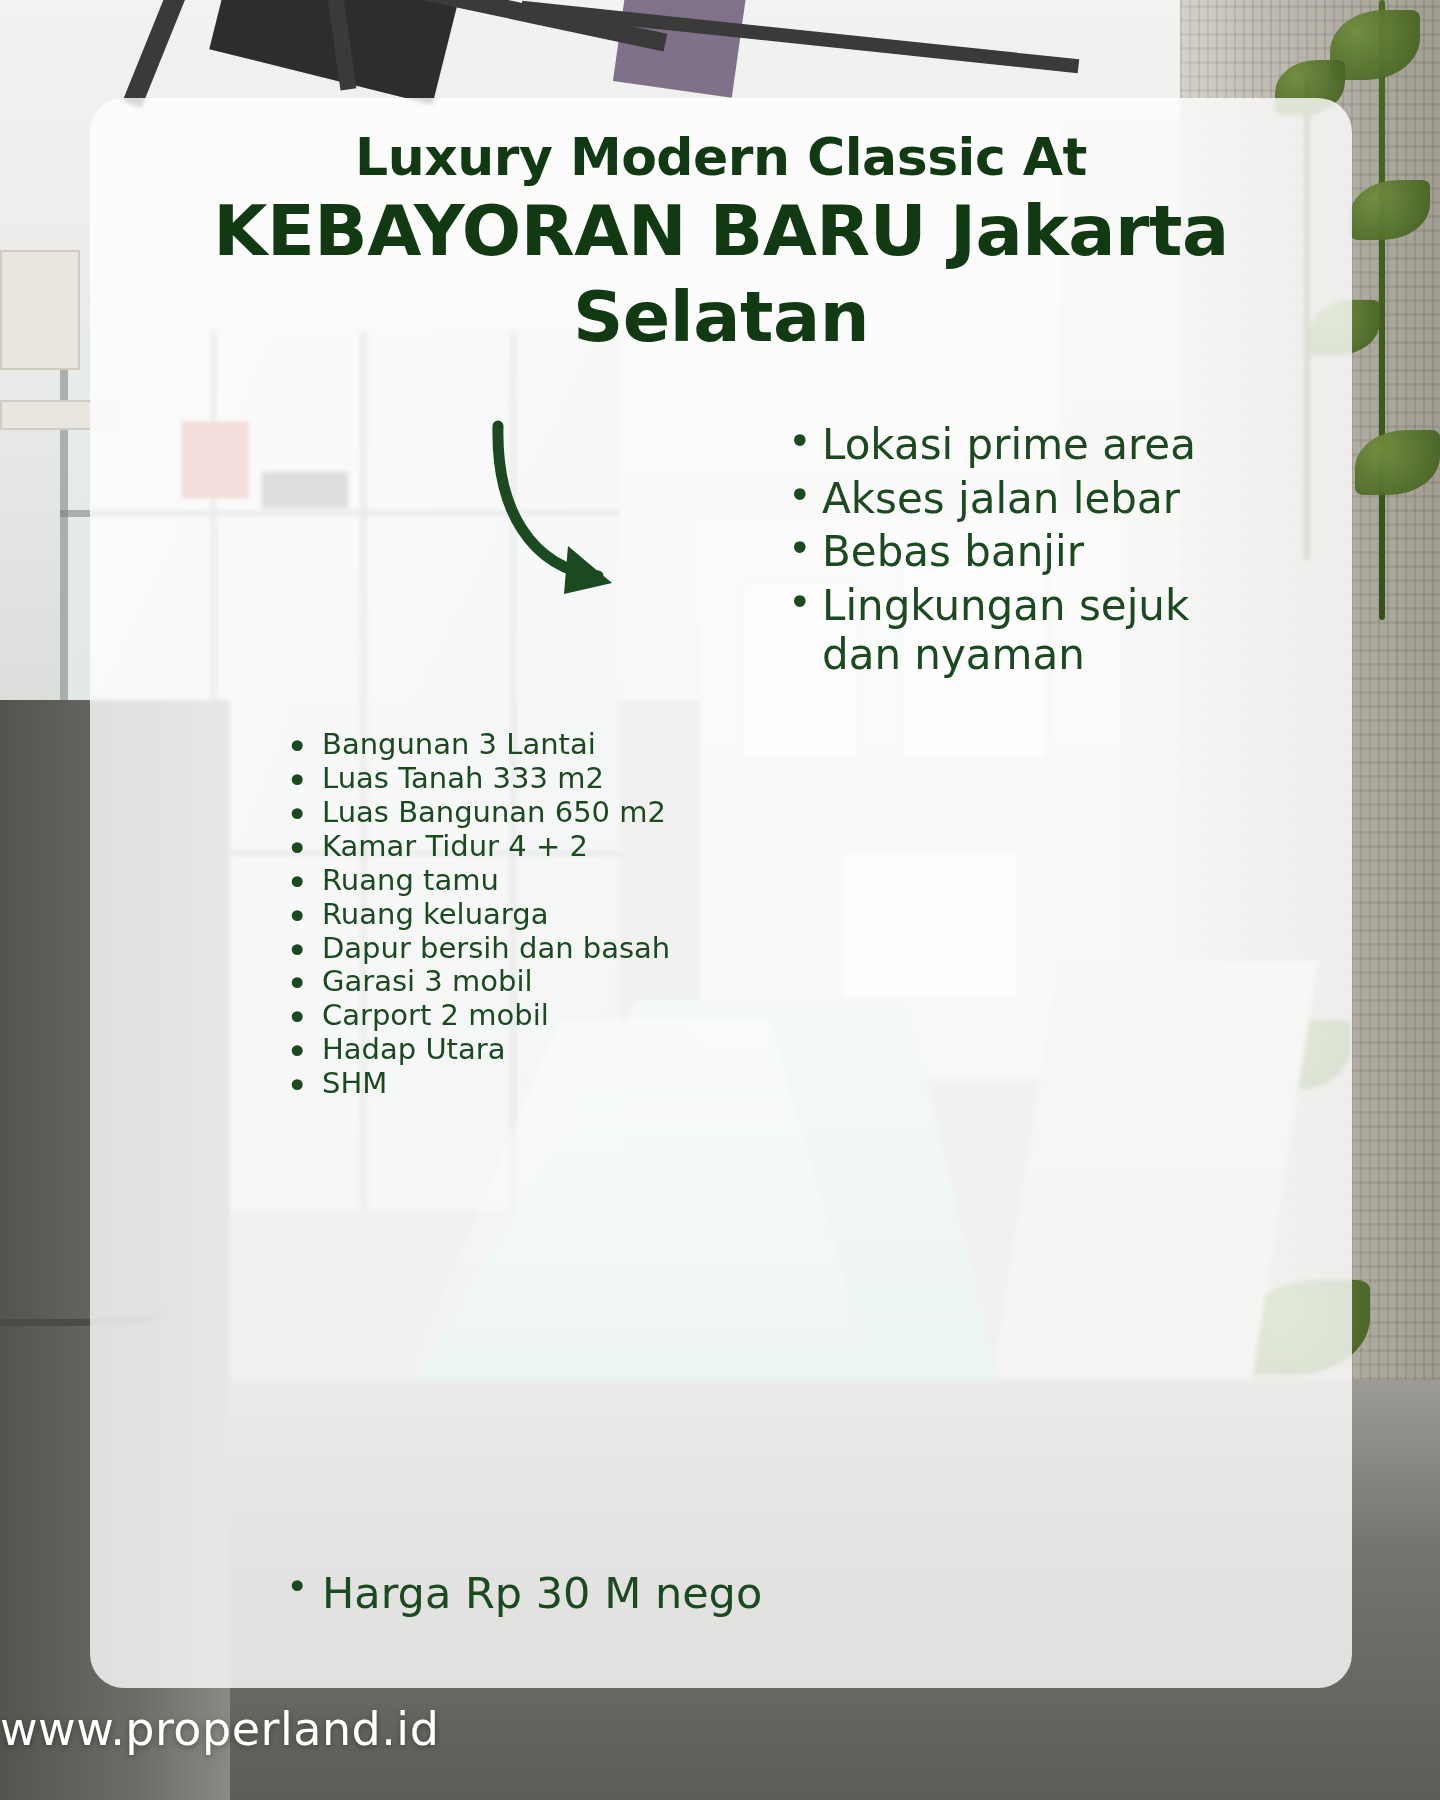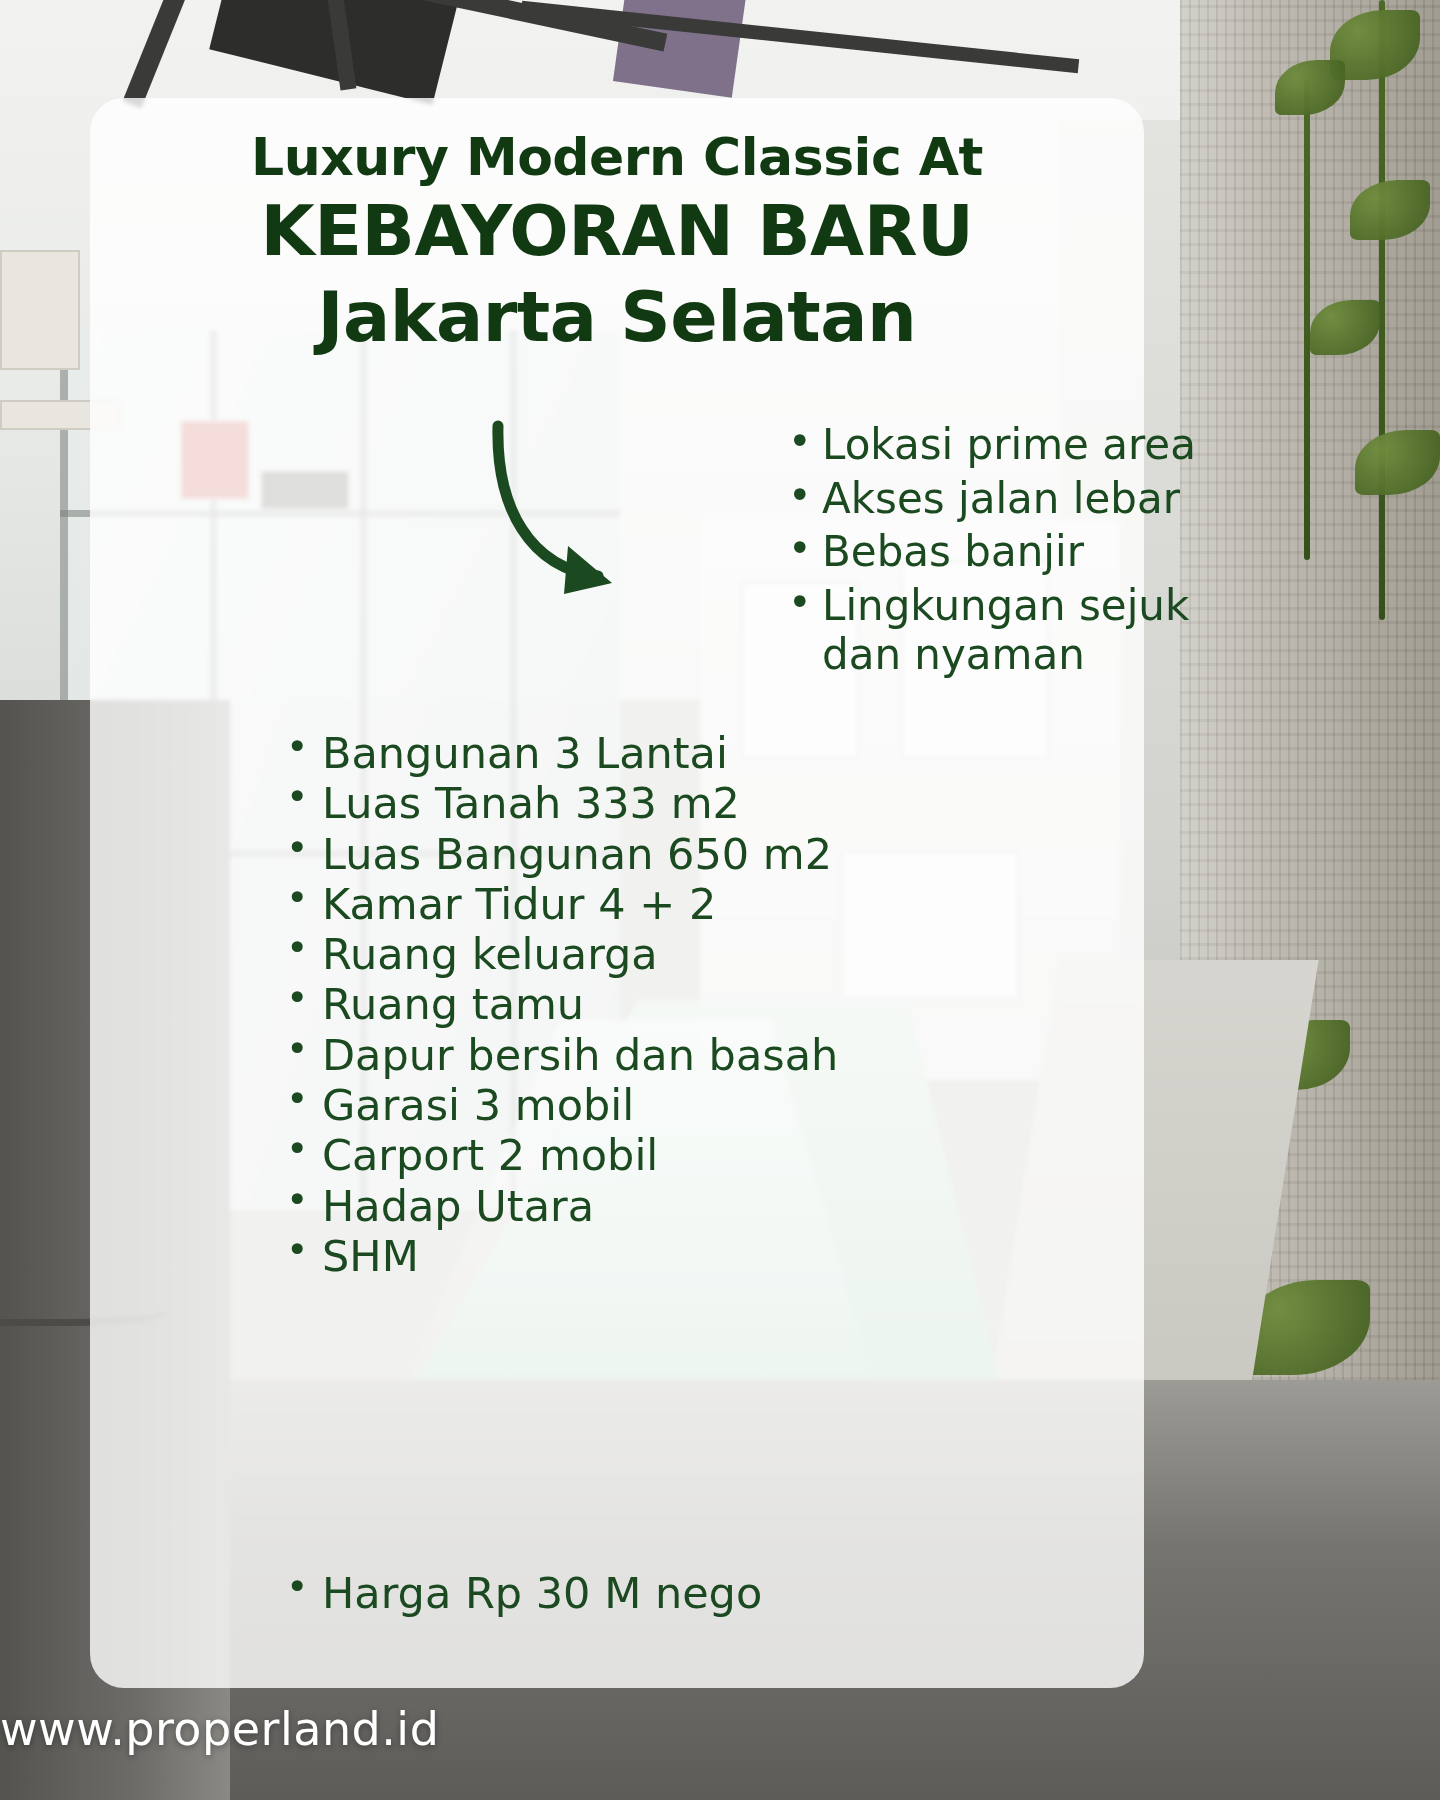--- a/index.html
+++ b/index.html
@@ -164,21 +164,21 @@
     width: 170px; height: 26px;
     border-bottom: 7px solid #4d4b48;
     border-radius: 0 0 60% 0;
   }
 
   
   .card {
     position: absolute;
     left: 90px;
     top: 98px;
-    width: 1054px;
+    width: 1262px;
     height: 1590px;
     background: rgba(255,255,255,.80);
     border-radius: 34px;
     backdrop-filter: blur(2px);
   }
 
   .title {
     margin-top: 28px;
     text-align: center;
     color: #123a12;
@@ -232,21 +232,21 @@
   .spec-list {
     position: absolute;
     left: 186px;
     top: 630px;
     width: 900px;
   }
   .spec-list li {
     list-style: none;
     position: relative;
     color: #1b4a20;
-    font-size: 43px;
+    font-size: 29px;
     line-height: 1.17;
     padding-left: 46px;
   }
   .spec-list li::before {
     content: "•";
     position: absolute;
     left: 10px;
     top: -3px;
     font-size: 38px;
   }
@@ -363,22 +363,22 @@
       <span>Lingkungan sejuk</span>
       <span class="cont">dan nyaman</span>
     </li>
   </ul>
 
   <ul class="spec-list">
     <li>Bangunan 3 Lantai</li>
     <li>Luas Tanah 333 m2</li>
     <li>Luas Bangunan 650 m2</li>
     <li>Kamar Tidur 4 + 2</li>
+    <li>Ruang tamu</li>
     <li>Ruang keluarga</li>
-    <li>Ruang tamu</li>
     <li>Dapur bersih dan basah</li>
     <li>Garasi 3 mobil</li>
     <li>Carport 2 mobil</li>
     <li>Hadap Utara</li>
     <li>SHM</li>
   </ul>
 
   <ul class="price-list">
     <li>Harga Rp 30 M nego</li>
   </ul>

